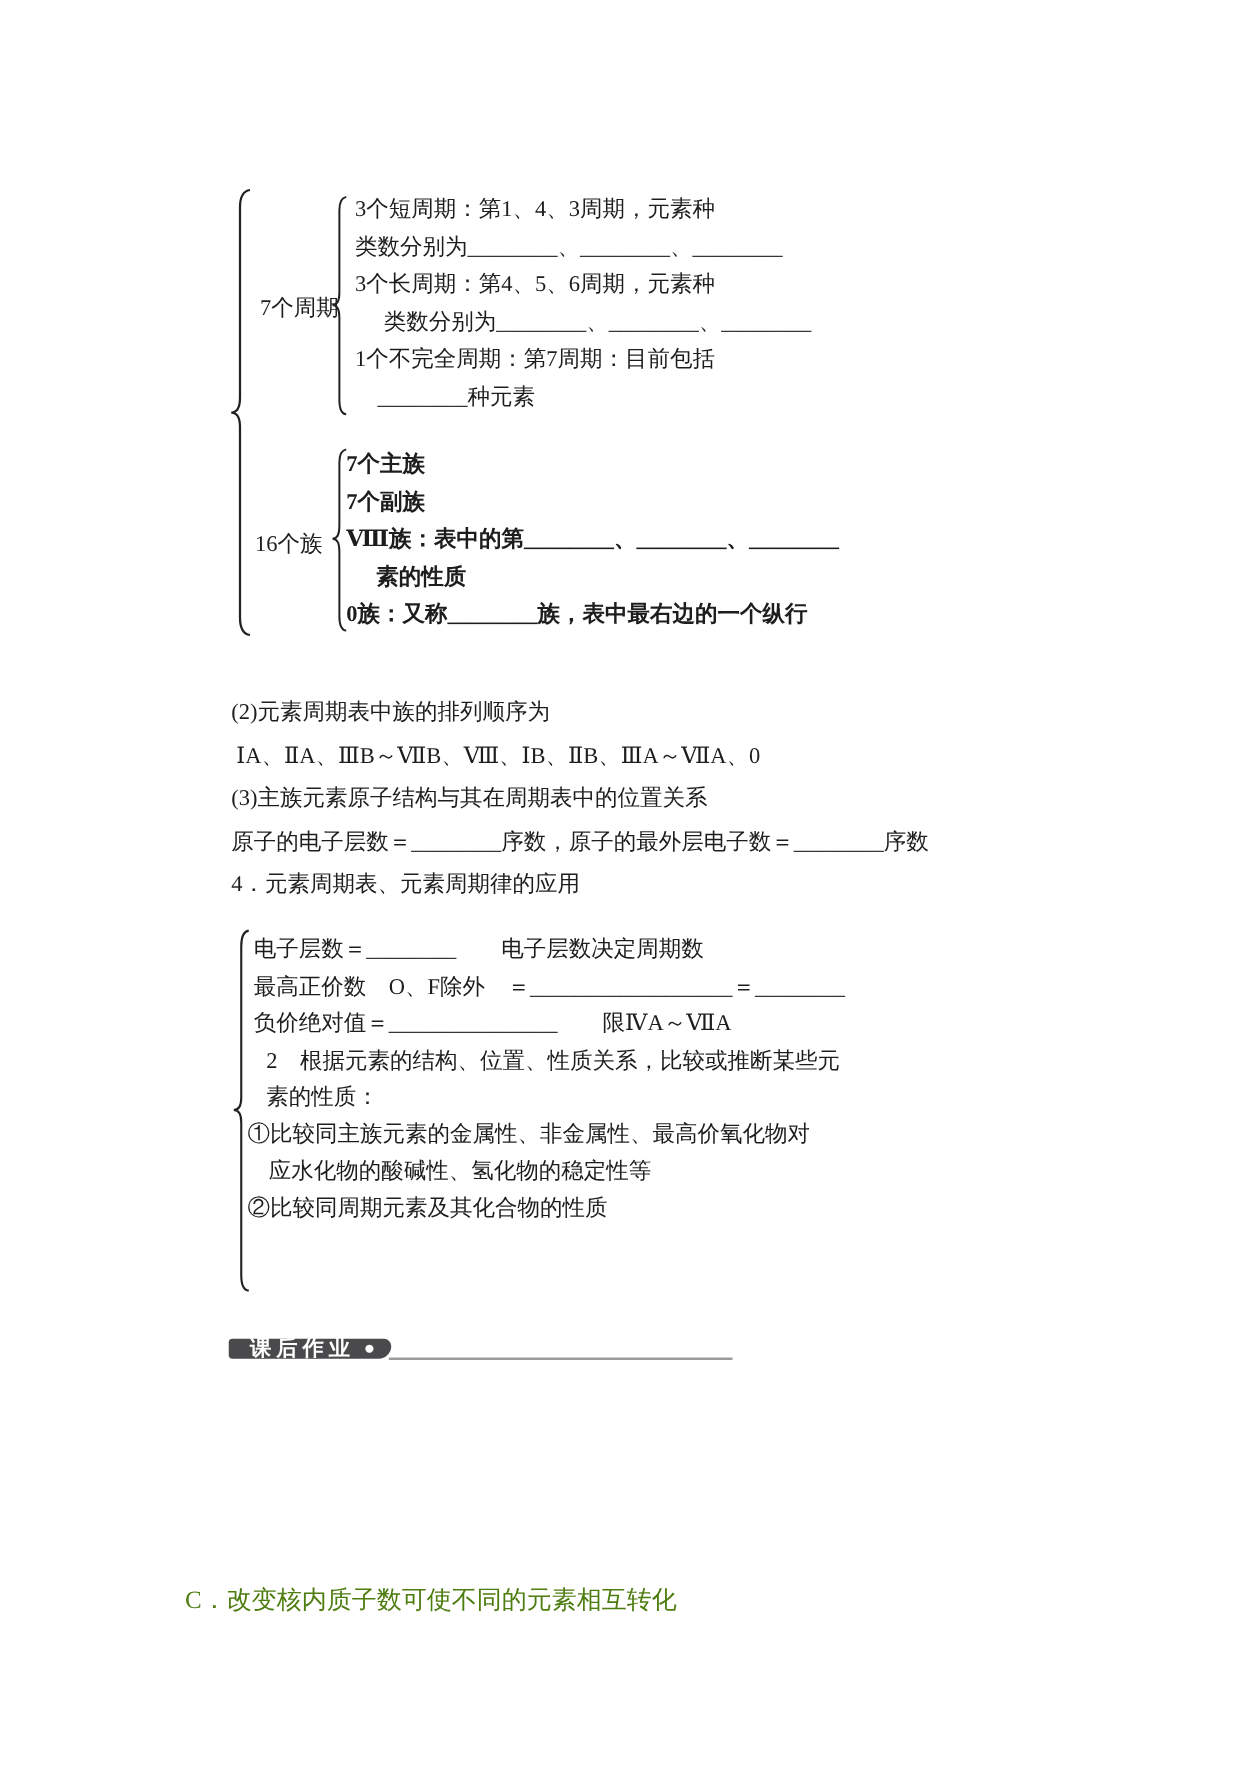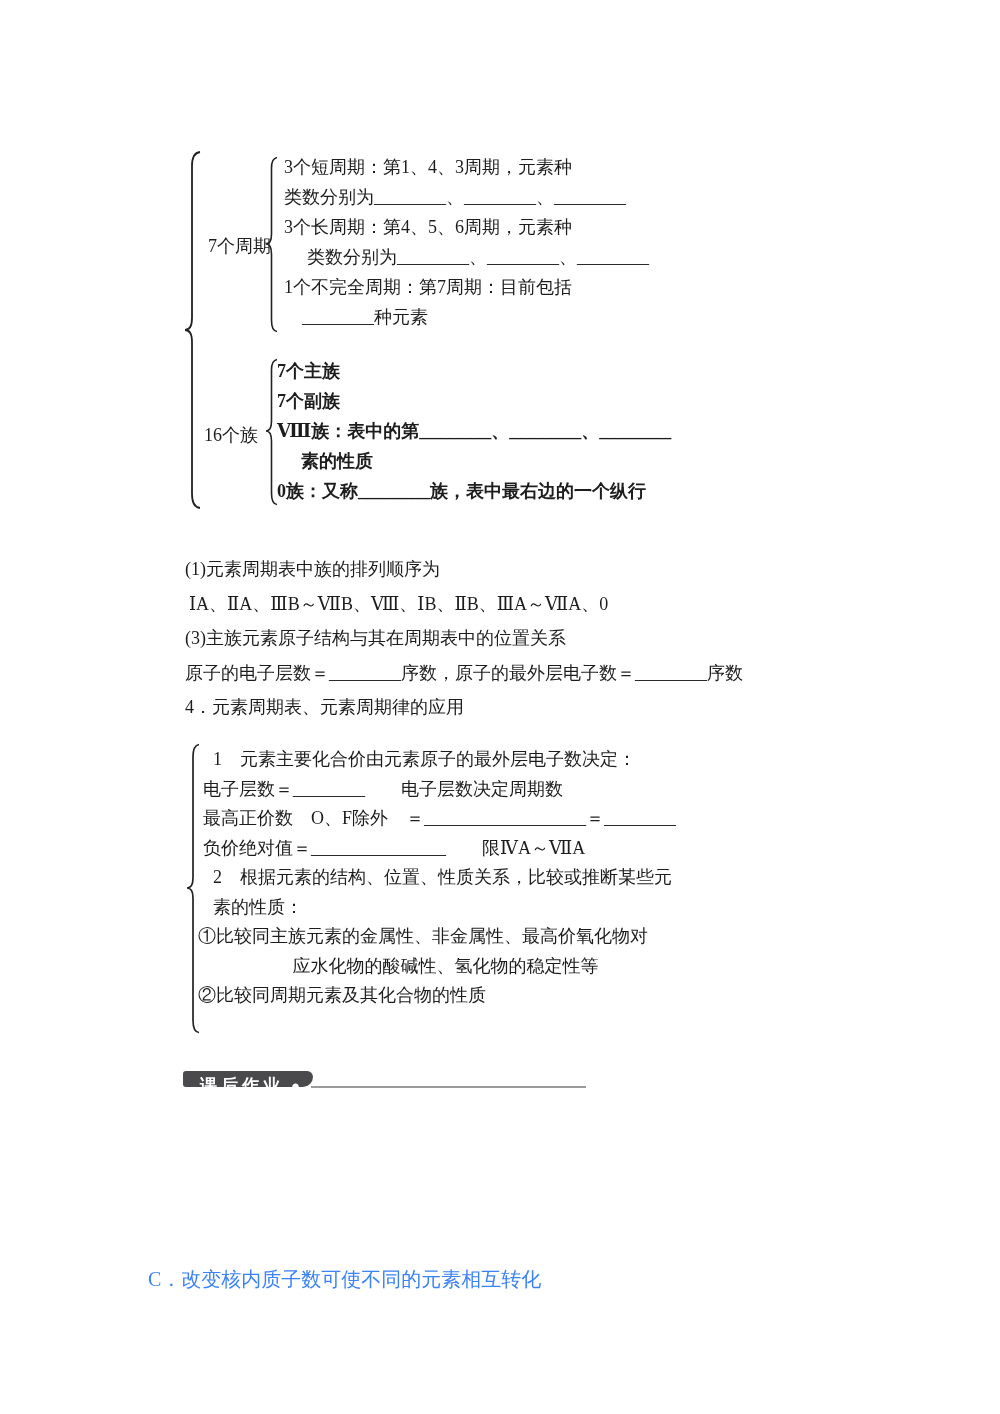--- a/index.html
+++ b/index.html
@@ -26,39 +26,39 @@
   
   #body-block { left:185px; top:552px; }
   #body-block .ln { line-height:34.5px; }
   #body-block .seq { padding-left:4px; }
 
   
   #app-block { left:198px; top:745px; }
   #app-block .ln { line-height:29.5px; }
   #app-block .num   { margin-left:15px; }
   #app-block .plain { margin-left:5px; }
-  #app-block .wrap  { margin-left:17px;text-align:center; }
+  #app-block .wrap  { margin-left:17px; }
 
   
   #hw-badge {
     left:183px; top:1071px; width:130px; height:16px;
     background:#4a4a4c; border-radius:4px 8px 14px 4px;
-    display:flex; justify-content:center; gap:7px;
+    display:flex; align-items:center; justify-content:center; gap:7px;
   }
   #hw-badge .badge-label {
     color:#ffffff; font-weight:bold; font-size:17px; letter-spacing:4px;
     font-family:"Liberation Sans","DejaVu Sans",sans-serif;
     text-indent:4px; line-height:30px;
   }
   #hw-badge .badge-dot { color:#ffffff; font-size:15px; line-height:30px; }
   #hw-rule { left:311px; top:1086px; width:275px; height:2px; background:#9c9c9c; }
   #hw-block { left:186px; top:1128px; }
   #hw-block .ln { line-height:35px; }
   #hw-block .ind-b { margin-left:14px; }
-  #option-c { left:148px; top:1266px; font-size:20px; color:#3b82f6; }
+  #option-c { left:148px; top:1266px; font-size:20px; color:#4d7c0f; }
 </style>
 </head>
 <body>
 
 <div class="page" style="color: rgb(29, 29, 29);">
 
   <svg class="brace abs" style="left:184px; top:150px;" width="20" height="360">
     <path d="M 16,2 Q 8,3 8,16 L 8,168 Q 8,180 1,180 Q 8,180 8,192 L 8,344 Q 8,357 16,358" stroke-width="1.8"></path>
   </svg>
 
@@ -81,32 +81,31 @@
   </svg>
   <div class="abs" id="groups-lines">
     <div class="ln">7个主族</div>
     <div class="ln">7个副族</div>
     <div class="ln">Ⅷ族：表中的第________、________、________</div>
     <div class="ln ind-c">素的性质</div>
     <div class="ln">0族：又称________族，表中最右边的一个纵行</div>
   </div>
 
   <div class="abs" id="body-block">
-    <div class="ln">(1)元素周期表中族的排列顺序为</div>
+    <div class="ln">(2)元素周期表中族的排列顺序为</div>
     <div class="ln seq">ⅠA、ⅡA、ⅢB～ⅦB、Ⅷ、ⅠB、ⅡB、ⅢA～ⅦA、0</div>
     <div class="ln">(3)主族元素原子结构与其在周期表中的位置关系</div>
     <div class="ln">原子的电子层数＝________序数，原子的最外层电子数＝________序数</div>
     <div class="ln">4．元素周期表、元素周期律的应用</div>
   </div>
 
   <svg class="brace abs" style="left:186px; top:743px;" width="16" height="292">
     <path d="M 13,1.5 Q 7,2.5 7,14 L 7,135 Q 7,145 1,145 Q 7,145 7,155 L 7,277 Q 7,289 13,289.5" stroke-width="1.7"></path>
   </svg>
   <div class="abs" id="app-block">
-    <div class="ln num">1　元素主要化合价由元素原子的最外层电子数决定：</div>
     <div class="ln plain">电子层数＝________　　电子层数决定周期数</div>
     <div class="ln plain">最高正价数　O、F除外　＝__________________＝________</div>
     <div class="ln plain">负价绝对值＝_______________　　限ⅣA～ⅦA</div>
     <div class="ln num">2　根据元素的结构、位置、性质关系，比较或推断某些元</div>
     <div class="ln num">素的性质：</div>
     <div class="ln">①比较同主族元素的金属性、非金属性、最高价氧化物对</div>
     <div class="ln wrap">应水化物的酸碱性、氢化物的稳定性等</div>
     <div class="ln">②比较同周期元素及其化合物的性质</div>
   </div>
 

